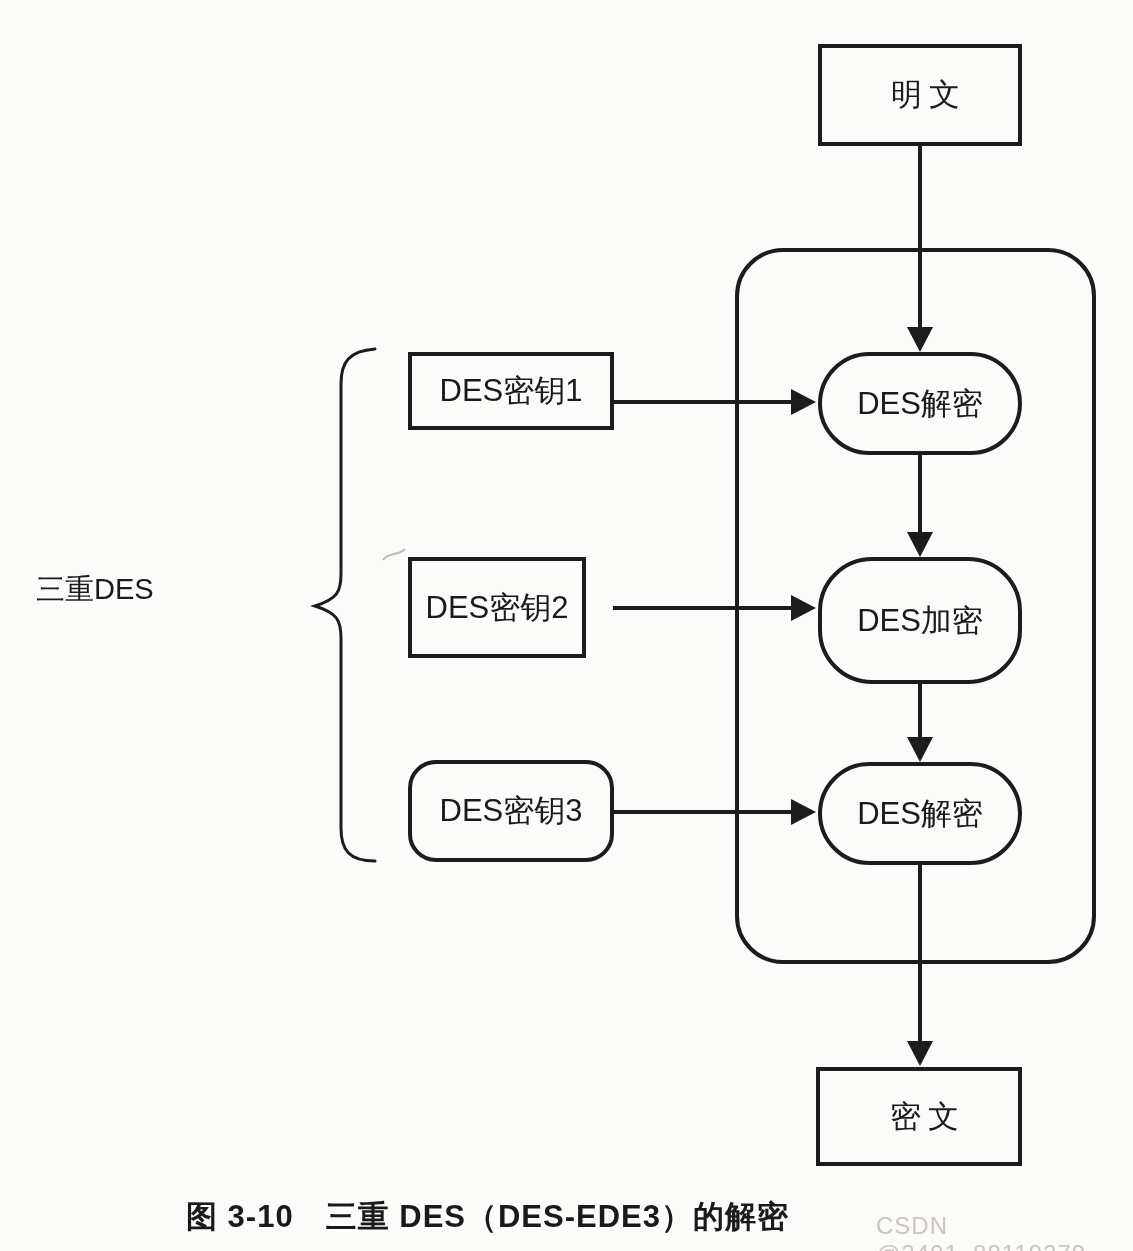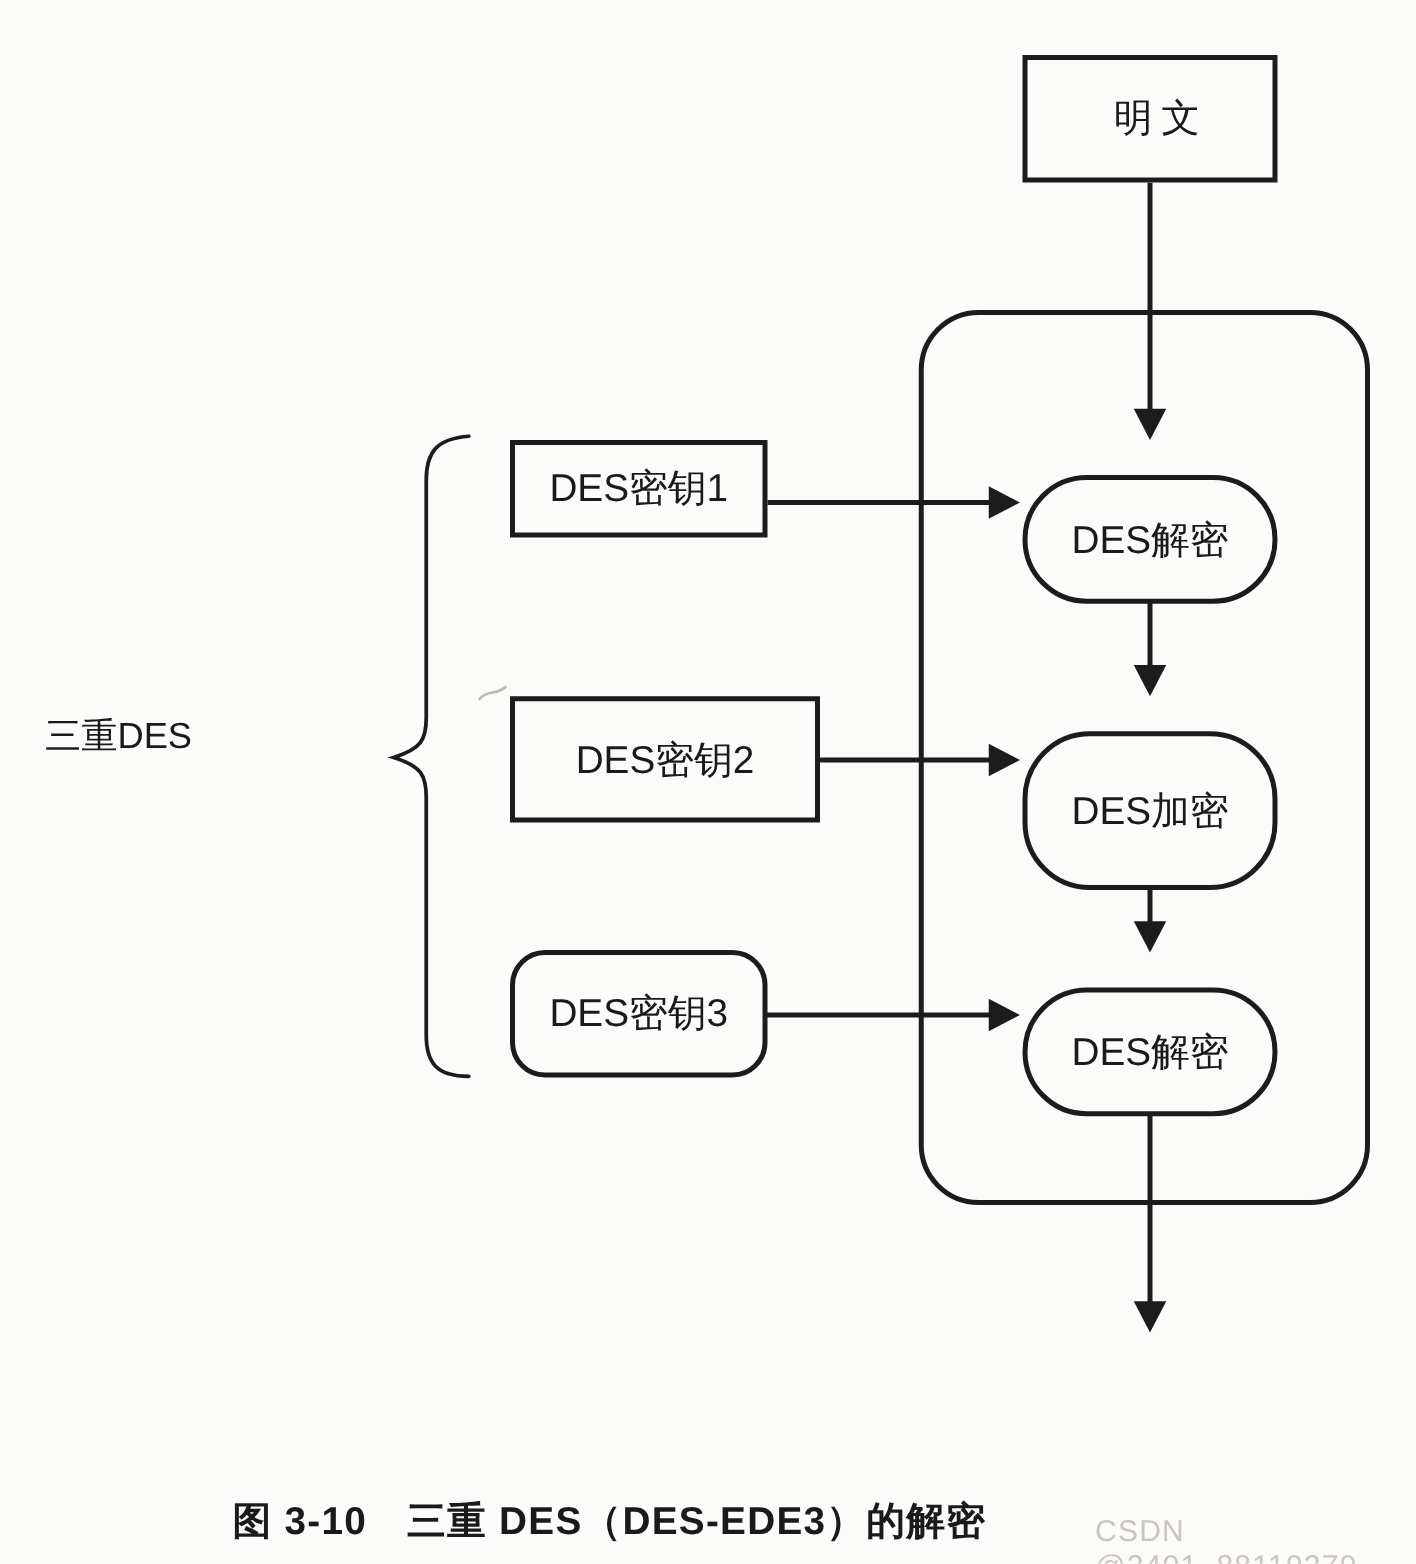--- a/index.html
+++ b/index.html
@@ -35,34 +35,34 @@
     display: flex;
     align-items: center;
     justify-content: center;
     border: 4px solid var(--line);
     background: var(--background);
     font-size: 31px;
     color: var(--text);
     white-space: nowrap;
   }
   .rect { border-radius: 0; }
-  .stadium { border-radius: 54px; margin-top: 28px; }
+  .stadium { border-radius: 54px; }
   .two-char { letter-spacing: 7px; padding-left: 18px; }
   .container-frame {
     position: absolute;
     left: 735px; top: 248px;
     width: 361px; height: 716px;
     border: 4px solid var(--line);
     border-radius: 48px;
     background: transparent;
   }
   
   .plaintext  { left: 818px; top: 44px;  width: 204px; height: 102px; }
   .key1       { left: 408px; top: 352px; width: 206px; height: 78px; }
-  .key2       { left: 408px; top: 557px; width: 248px; height: 101px; text-align: center; }
+  .key2       { left: 408px; top: 557px; width: 178px; height: 101px; text-align: center; }
   .key3       { left: 408px; top: 760px; width: 206px; height: 102px; border-radius: 28px; }
   .stage1     { left: 818px; top: 352px; width: 204px; height: 103px; }
   .stage2     { left: 818px; top: 557px; width: 204px; height: 127px; }
   .stage3     { left: 818px; top: 762px; width: 204px; height: 103px; }
   .ciphertext { left: 816px; top: 1067px; width: 206px; height: 99px; }
 
   .brace-label {
     position: absolute;
     left: 36px;
     top: 570px;
@@ -140,20 +140,21 @@
   <div class="node rect plaintext two-char">明文</div>
 
   <div class="node rect key1">DES密钥1</div>
   <div class="node rect key2">DES密钥2</div>
   <div class="node rect key3">DES密钥3</div>
 
   <div class="node stadium stage1">DES解密</div>
   <div class="node stadium stage2">DES加密</div>
   <div class="node stadium stage3">DES解密</div>
 
+  <div class="node rect ciphertext two-char">密文</div>
 
   <div class="brace-label">
     <div>三重DES</div>
   </div>
 
   <div class="caption">图 3-10　三重 DES（DES-EDE3）的解密</div>
 
   <div class="watermark">CSDN @2401_88119279</div>
 
 </div>

